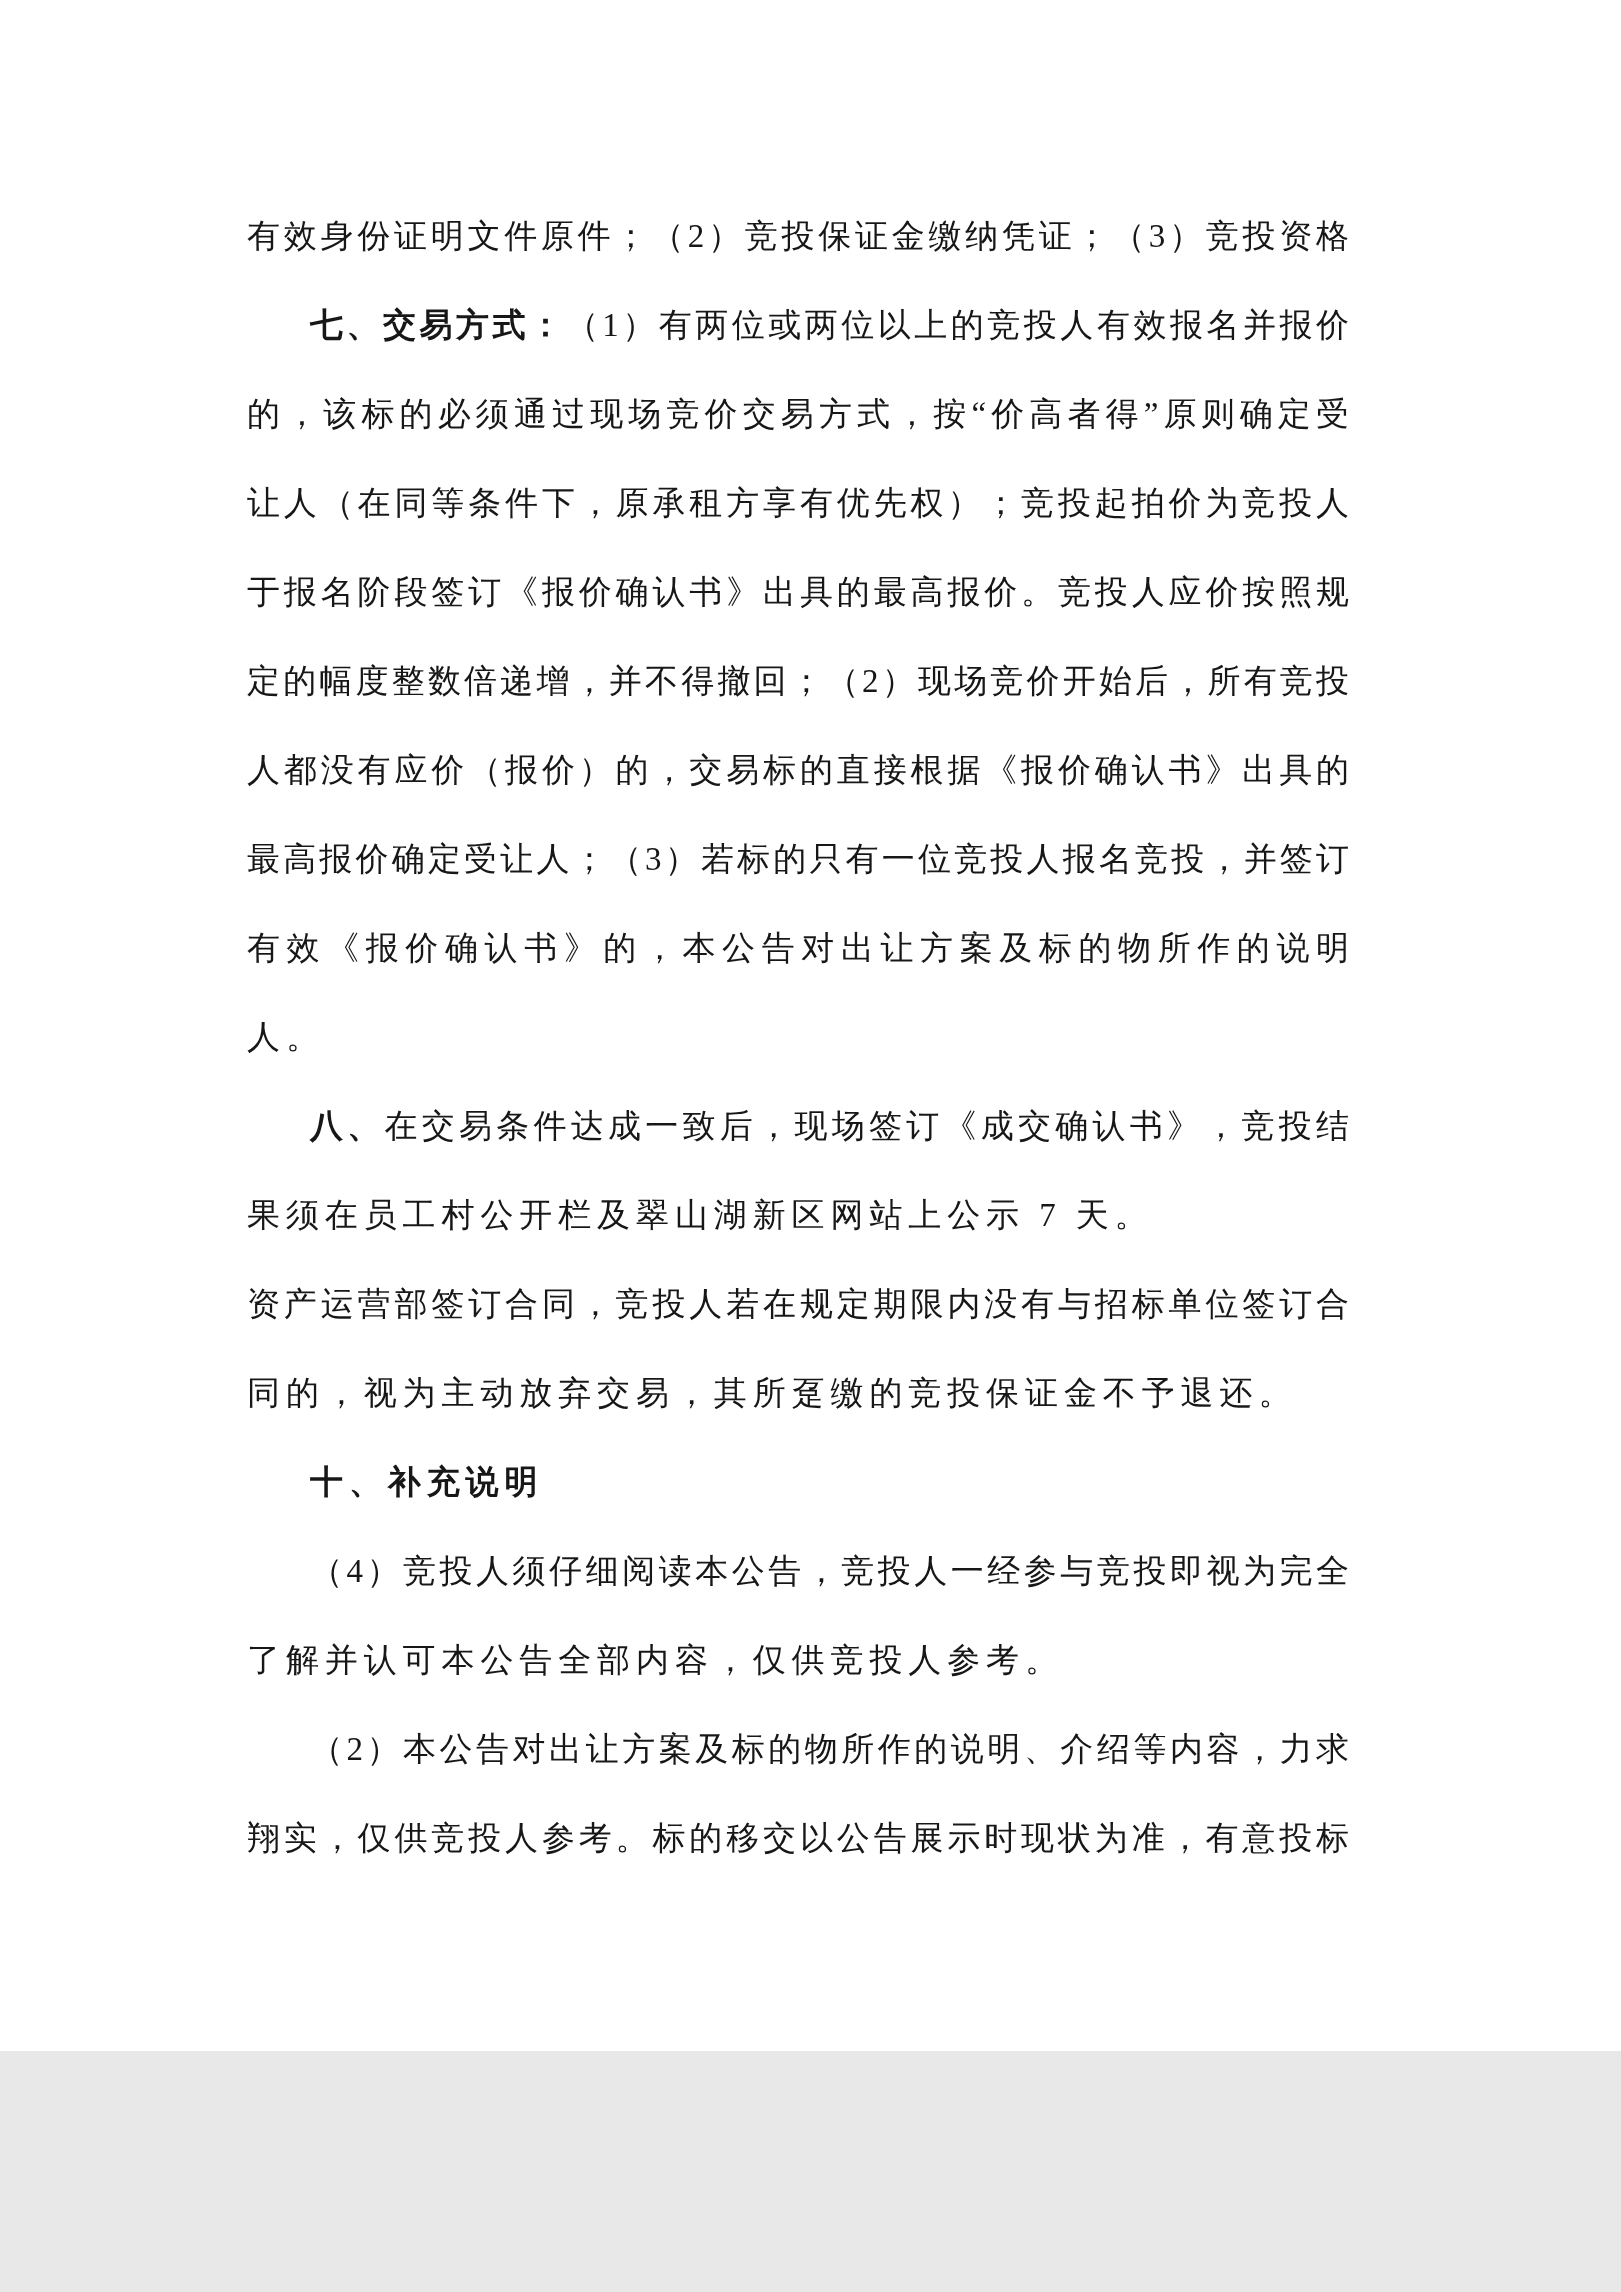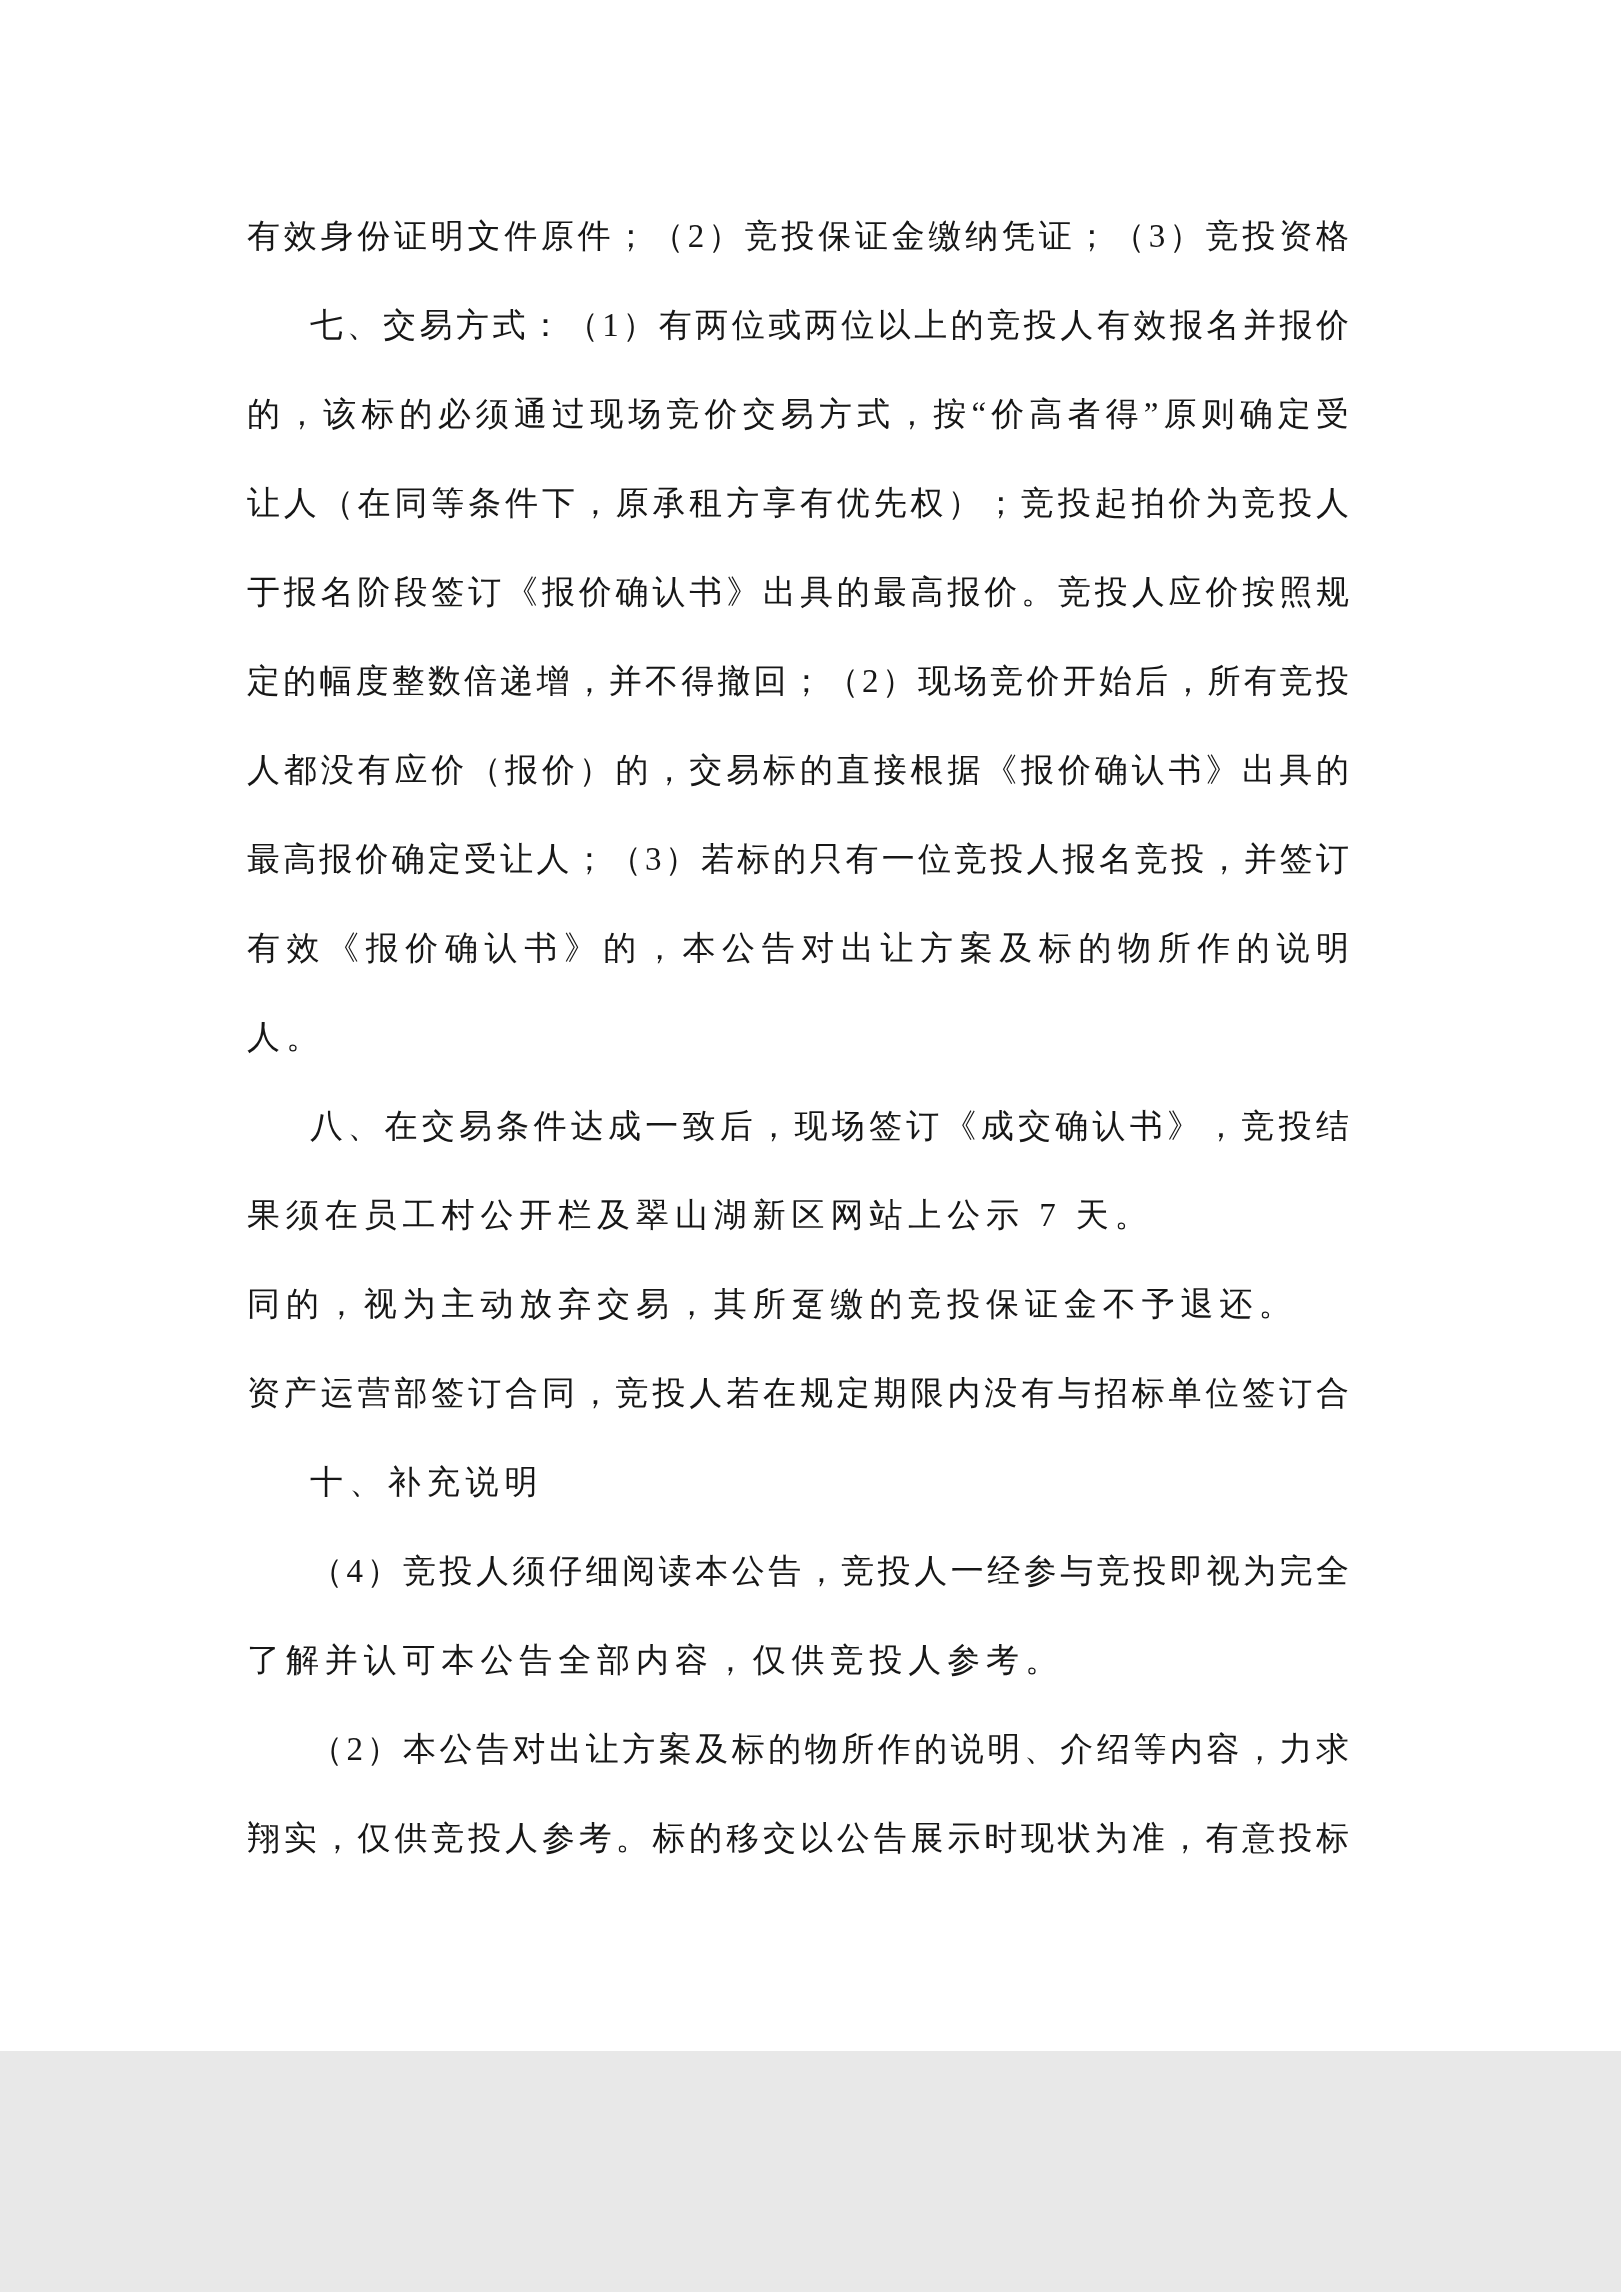--- a/index.html
+++ b/index.html
@@ -34,42 +34,42 @@
     overflow: hidden;
   }
   .line.pend {
     text-align-last: left;
     letter-spacing: 5.9px;
   }
   .line.indent {
     text-indent: 63px;
   }
   .seg-bold {
-    font-weight: normal;
+    font-weight: bold;
   }
 </style>
 </head>
 <body>
 
 <div class="page" style="background: rgb(255, 255, 255);">
   <div class="content" id="doc-body" style="color: rgb(23, 23, 23);">
       <div class="line"><span>有效身份证明文件原件；（2）竞投保证金缴纳凭证；（3）竞投资格</span></div>
       <div class="line indent"><span class="seg-bold">七、交易方式：</span><span>（1）有两位或两位以上的竞投人有效报名并报价</span></div>
       <div class="line"><span>的，该标的必须通过现场竞价交易方式，按“价高者得”原则确定受</span></div>
       <div class="line"><span>让人（在同等条件下，原承租方享有优先权）；竞投起拍价为竞投人</span></div>
       <div class="line"><span>于报名阶段签订《报价确认书》出具的最高报价。竞投人应价按照规</span></div>
       <div class="line"><span>定的幅度整数倍递增，并不得撤回；（2）现场竞价开始后，所有竞投</span></div>
       <div class="line"><span>人都没有应价（报价）的，交易标的直接根据《报价确认书》出具的</span></div>
       <div class="line"><span>最高报价确定受让人；（3）若标的只有一位竞投人报名竞投，并签订</span></div>
       <div class="line"><span>有效《报价确认书》的，本公告对出让方案及标的物所作的说明</span></div>
       <div class="line pend"><span>人。</span></div>
       <div class="line indent"><span class="seg-bold">八、</span><span>在交易条件达成一致后，现场签订《成交确认书》，竞投结</span></div>
       <div class="line pend"><span>果须在员工村公开栏及翠山湖新区网站上公示 7 天。</span></div>
+      <div class="line"><span>资产运营部签订合同，竞投人若在规定期限内没有与招标单位签订合</span></div>
       <div class="line pend"><span>同的，视为主动放弃交易，其所趸缴的竞投保证金不予退还。</span></div>
-      <div class="line"><span>资产运营部签订合同，竞投人若在规定期限内没有与招标单位签订合</span></div>
       <div class="line indent pend"><span class="seg-bold">十、补充说明</span></div>
       <div class="line indent"><span>（4）竞投人须仔细阅读本公告，竞投人一经参与竞投即视为完全</span></div>
       <div class="line pend"><span>了解并认可本公告全部内容，仅供竞投人参考。</span></div>
       <div class="line indent"><span>（2）本公告对出让方案及标的物所作的说明、介绍等内容，力求</span></div>
       <div class="line"><span>翔实，仅供竞投人参考。标的移交以公告展示时现状为准，有意投标</span></div>
     </div>
 </div>
 
 
 </body></html>

